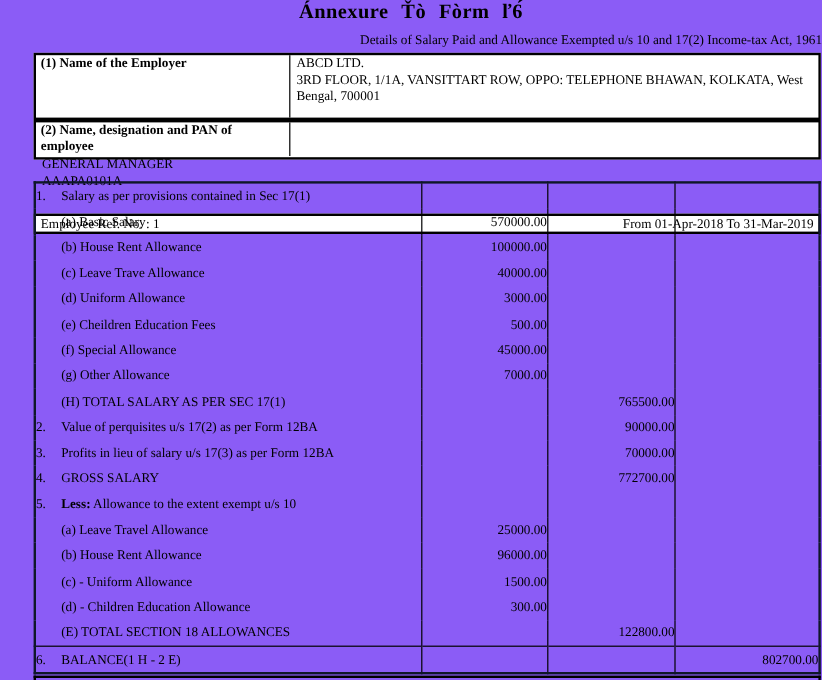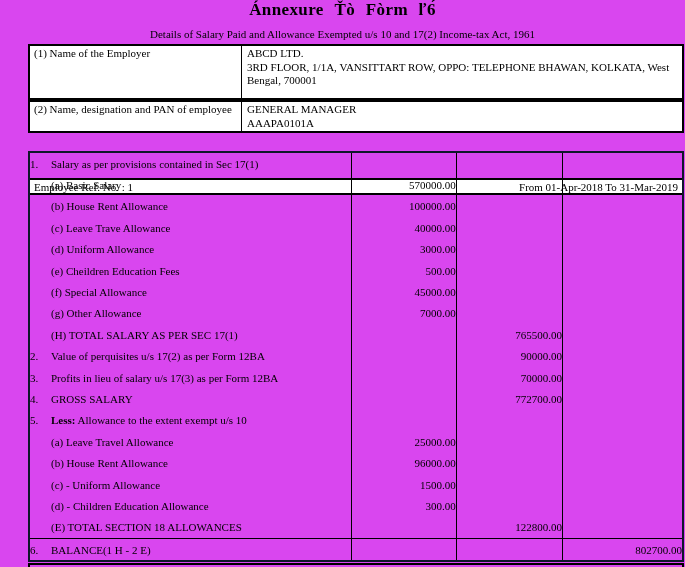--- a/index.html
+++ b/index.html
@@ -1,35 +1,35 @@
 <!DOCTYPE html>
 <html><head>
 <meta charset="utf-8">
 <style>
   html,body { margin:0; padding:0; background:#ffffff; }
   .page {
     position:relative; width:685px; height:567px; overflow:hidden;
-    background:#d946ef; color:#000;
+    background:#8b5cf6; color:#000;
     font-family:"Liberation Serif","DejaVu Serif",serif;
   }
   .title {
     position:absolute; top:0; left:0; width:100%; text-align:center;
     font-size:17px; font-weight:bold; word-spacing:6px; letter-spacing:.4px;
   }
   .subtitle {
-    position:absolute; top:28px; left:0; width:100%; text-align:center;
+    position:absolute; top:28px; left:0; width:100%; text-align:right;
     font-size:11px;
   }
   .box {
     position:absolute; left:28px; width:656px; box-sizing:border-box;
     border:2px solid #000; background:#fff; font-size:11px;
   }
   .boxA { top:44px;  height:56px; display:flex; }
-  .boxB { top:100px; height:33px; display:flex; }
-  .label-cell { width:212px; border-right:1.5px solid #000; padding:1px 4px; box-sizing:border-box; line-height:13px; }
+  .boxB { top:100px; height:33px; display:flex;flex-direction:column; }
+  .label-cell { width:212px; border-right:1.5px solid #000; padding:1px 4px; box-sizing:border-box; line-height:13px;font-weight:bold; }
   .value-cell { flex:1; padding:1px 5px; line-height:13.5px; }
   .boxC {
     top:134px; height:17px; display:flex; justify-content:space-between;
     align-items:center; padding:0 4px; line-height:12px;margin-top:44px;
   }
   table.main {
     position:absolute; left:28px; top:151px; width:656px; height:407px;
     border-collapse:collapse; table-layout:fixed; font-size:11px;
     border:2px solid #0f172a;
   }

